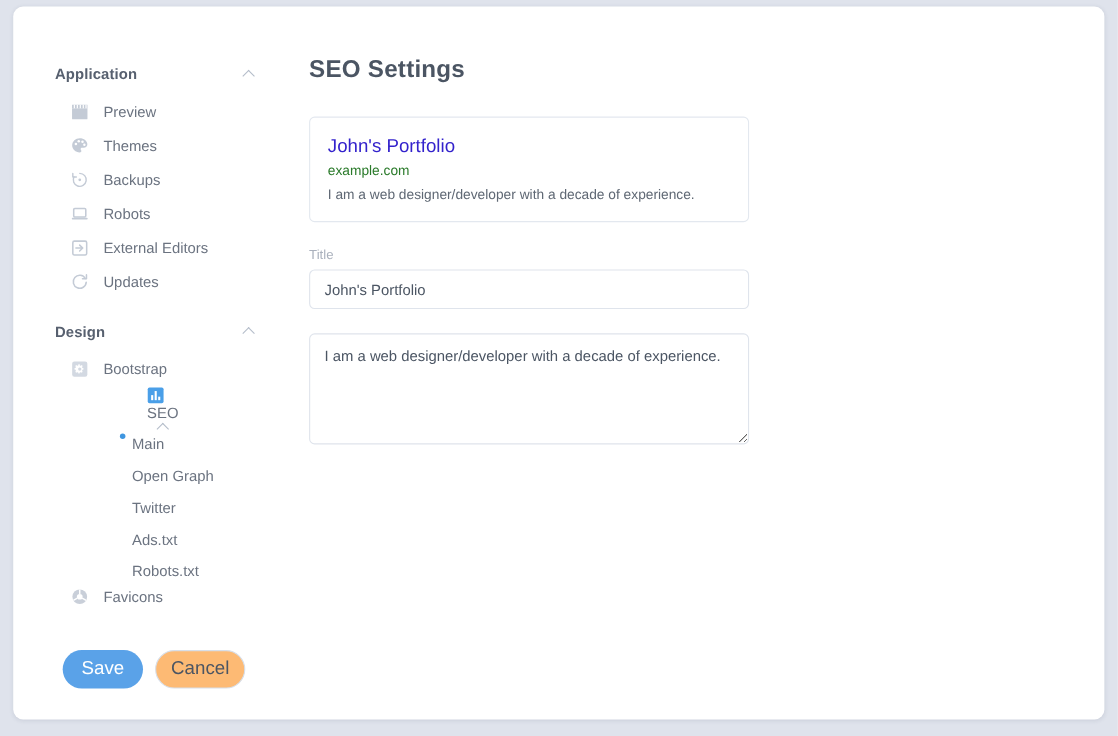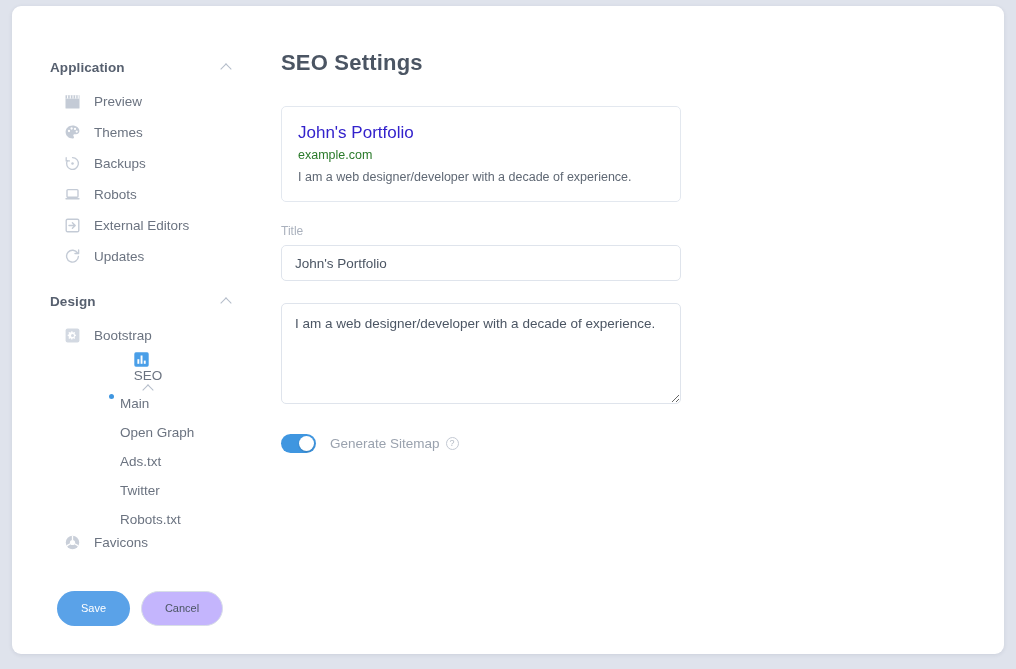--- a/index.html
+++ b/index.html
@@ -115,35 +115,35 @@
     left: 0; bottom: 0;
     width: 244px; height: 92px;
     display: flex;
     align-items: center;
     padding-left: 45px;
     gap: 11px;
   }
   .btn {
     height: 35px;
     border-radius: 18px;
-    font-size: 11px;
+    font-size: 17px;
     display: inline-flex;
     align-items: center;
     justify-content: center;
     cursor: pointer;
     border: none;
     font-family: "Liberation Sans", sans-serif;
   }
   .btn-primary {
     background: #5aa2e8;
     color: #ffffff;
     width: 73px;
   }
   .btn-secondary {
-    background: #c4b5fd;
+    background: #fdba74;
     color: #4b5563;
     border: 1px solid #d8dee7;
     width: 82px;
   }
 
   
   #main {
     position: absolute;
     left: 244px; top: 0;
     right: 0; bottom: 0;
@@ -352,25 +352,25 @@
     <div class="sub-item active">
       <span class="dot"></span>
       <span class="sub-label">Main</span>
     </div>
     <div class="sub-item">
       <span class="dot"></span>
       <span class="sub-label">Open Graph</span>
     </div>
     <div class="sub-item">
       <span class="dot"></span>
-      <span class="sub-label">Ads.txt</span>
+      <span class="sub-label">Twitter</span>
     </div>
     <div class="sub-item">
       <span class="dot"></span>
-      <span class="sub-label">Twitter</span>
+      <span class="sub-label">Ads.txt</span>
     </div>
     <div class="sub-item">
       <span class="dot"></span>
       <span class="sub-label">Robots.txt</span>
     </div>
 
     <div class="nav-item">
       <svg class="ico" viewBox="0 0 17 17">
         <circle cx="8.5" cy="8.5" r="6.7" fill="#c9cfd9"></circle>
         <circle cx="8.5" cy="8.5" r="2.6" fill="#fff"></circle>
@@ -398,22 +398,15 @@
 
     <div class="field">
       <label class="field-label">Title</label>
       <input class="text-input" type="text" value="John's Portfolio" style="">
     </div>
 
     <div class="field">
       <textarea class="text-area" style="">I am a web designer/developer with a decade of experience.</textarea>
     </div>
 
-    <div id="toggle-row">
-      <div class="switch">
-        <span class="knob"></span>
-      </div>
-      <span id="toggle-label">Generate Sitemap</span>
-      <span class="help-icon">?</span>
-    </div>
 
   </div>
 </div>
 
 </body></html>

